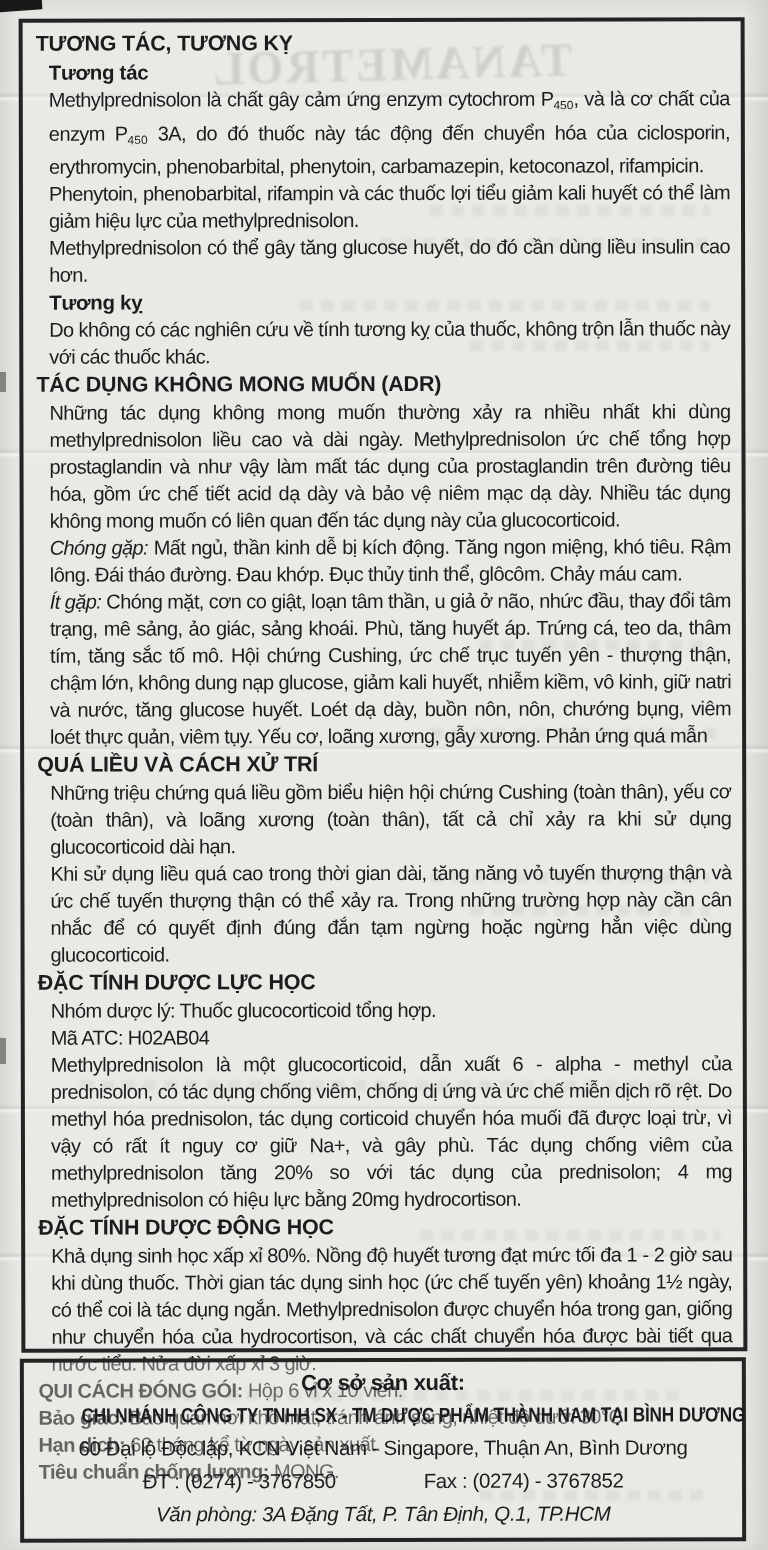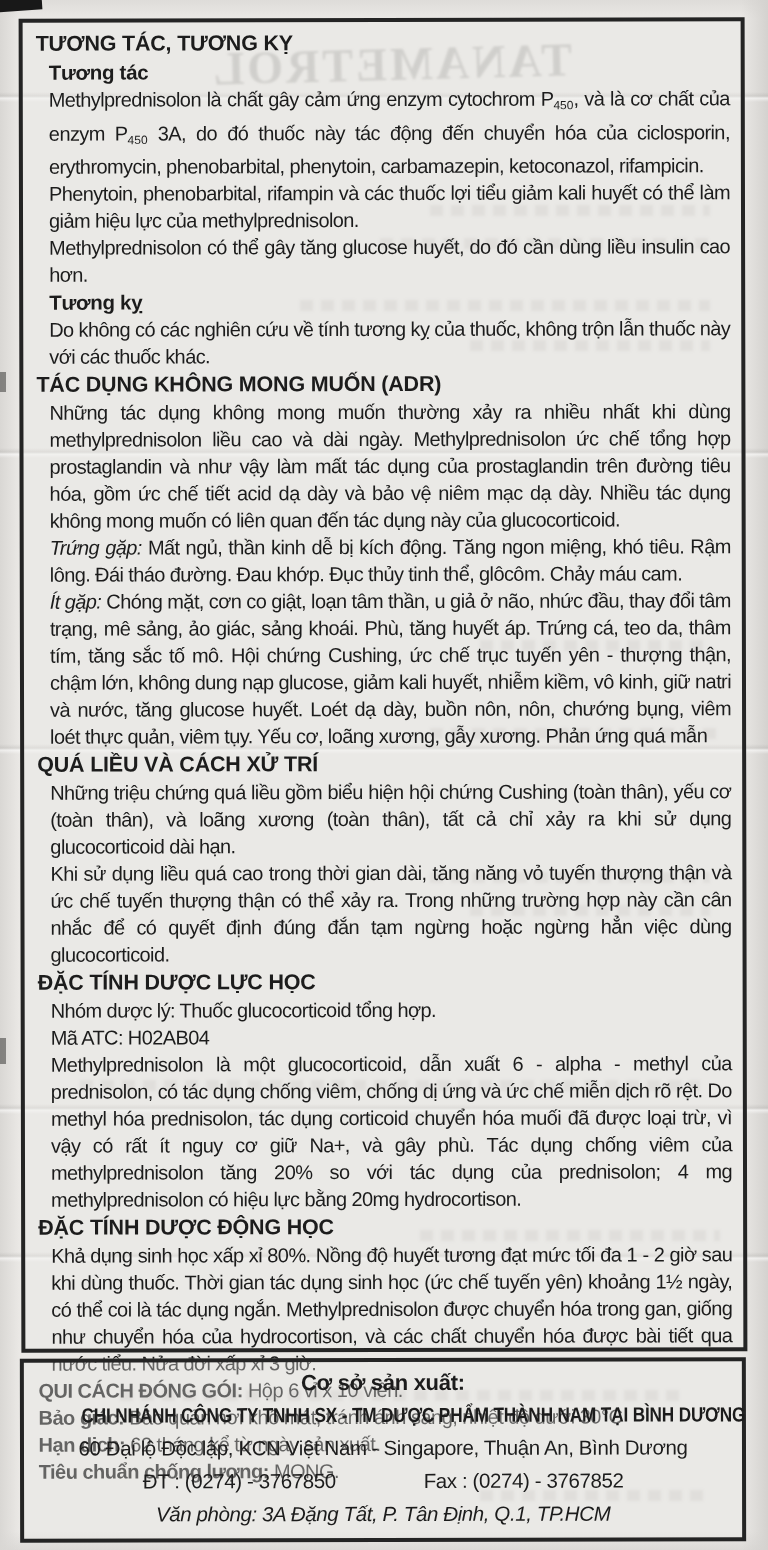--- a/index.html
+++ b/index.html
@@ -88,21 +88,21 @@
   <div class="section-h">TƯƠNG TÁC, TƯƠNG KỴ</div>
   <div class="sub-h">Tương tác</div>
   <p class="para"><span>Methylprednisolon là chất gây cảm ứng enzym cytochrom P</span><sub>450</sub><span>, và là cơ chất của enzym P</span><sub>450</sub><span> 3A, do đó thuốc này tác động đến chuyển hóa của ciclosporin, erythromycin, phenobarbital, phenytoin, carbamazepin, ketoconazol, rifampicin.</span></p>
   <p class="para">Phenytoin, phenobarbital, rifampin và các thuốc lợi tiểu giảm kali huyết có thể làm giảm hiệu lực của methylprednisolon.</p>
   <p class="para">Methylprednisolon có thể gây tăng glucose huyết, do đó cần dùng liều insulin cao hơn.</p>
   <div class="sub-h">Tương kỵ</div>
   <p class="para">Do không có các nghiên cứu về tính tương kỵ của thuốc, không trộn lẫn thuốc này với các thuốc khác.</p>
 
   <div class="section-h">TÁC DỤNG KHÔNG MONG MUỐN (ADR)</div>
   <p class="para">Những tác dụng không mong muốn thường xảy ra nhiều nhất khi dùng methylprednisolon liều cao và dài ngày. Methylprednisolon ức chế tổng hợp prostaglandin và như vậy làm mất tác dụng của prostaglandin trên đường tiêu hóa, gồm ức chế tiết acid dạ dày và bảo vệ niêm mạc dạ dày. Nhiều tác dụng không mong muốn có liên quan đến tác dụng này của glucocorticoid.</p>
-  <p class="para"><span class="ital">Trứng gặp:</span><span> Mất ngủ, thần kinh dễ bị kích động. Tăng ngon miệng, khó tiêu. Rậm lông. Đái tháo đường. Đau khớp. Đục thủy tinh thể, glôcôm. Chảy máu cam.</span></p>
+  <p class="para"><span class="ital">Chóng gặp:</span><span> Mất ngủ, thần kinh dễ bị kích động. Tăng ngon miệng, khó tiêu. Rậm lông. Đái tháo đường. Đau khớp. Đục thủy tinh thể, glôcôm. Chảy máu cam.</span></p>
   <p class="para"><span class="ital">Ít gặp:</span><span> Chóng mặt, cơn co giật, loạn tâm thần, u giả ở não, nhức đầu, thay đổi tâm trạng, mê sảng, ảo giác, sảng khoái. Phù, tăng huyết áp. Trứng cá, teo da, thâm tím, tăng sắc tố mô. Hội chứng Cushing, ức chế trục tuyến yên - thượng thận, chậm lớn, không dung nạp glucose, giảm kali huyết, nhiễm kiềm, vô kinh, giữ natri và nước, tăng glucose huyết. Loét dạ dày, buồn nôn, nôn, chướng bụng, viêm loét thực quản, viêm tụy. Yếu cơ, loãng xương, gẫy xương. Phản ứng quá mẫn</span></p>
 
   <div class="section-h">QUÁ LIỀU VÀ CÁCH XỬ TRÍ</div>
   <p class="para">Những triệu chứng quá liều gồm biểu hiện hội chứng Cushing (toàn thân), yếu cơ (toàn thân), và loãng xương (toàn thân), tất cả chỉ xảy ra khi sử dụng glucocorticoid dài hạn.</p>
   <p class="para">Khi sử dụng liều quá cao trong thời gian dài, tăng năng vỏ tuyến thượng thận và ức chế tuyến thượng thận có thể xảy ra. Trong những trường hợp này cần cân nhắc để có quyết định đúng đắn tạm ngừng hoặc ngừng hẳn việc dùng glucocorticoid.</p>
 
   <div class="section-h">ĐẶC TÍNH DƯỢC LỰC HỌC</div>
   <p class="para">Nhóm dược lý: Thuốc glucocorticoid tổng hợp.</p>
   <p class="para">Mã ATC: H02AB04</p>
   <p class="para">Methylprednisolon là một glucocorticoid, dẫn xuất 6 - alpha - methyl của prednisolon, có tác dụng chống viêm, chống dị ứng và ức chế miễn dịch rõ rệt. Do methyl hóa prednisolon, tác dụng corticoid chuyển hóa muối đã được loại trừ, vì vậy có rất ít nguy cơ giữ Na+, và gây phù. Tác dụng chống viêm của methylprednisolon tăng 20% so với tác dụng của prednisolon; 4 mg methylprednisolon có hiệu lực bằng 20mg hydrocortison.</p>

